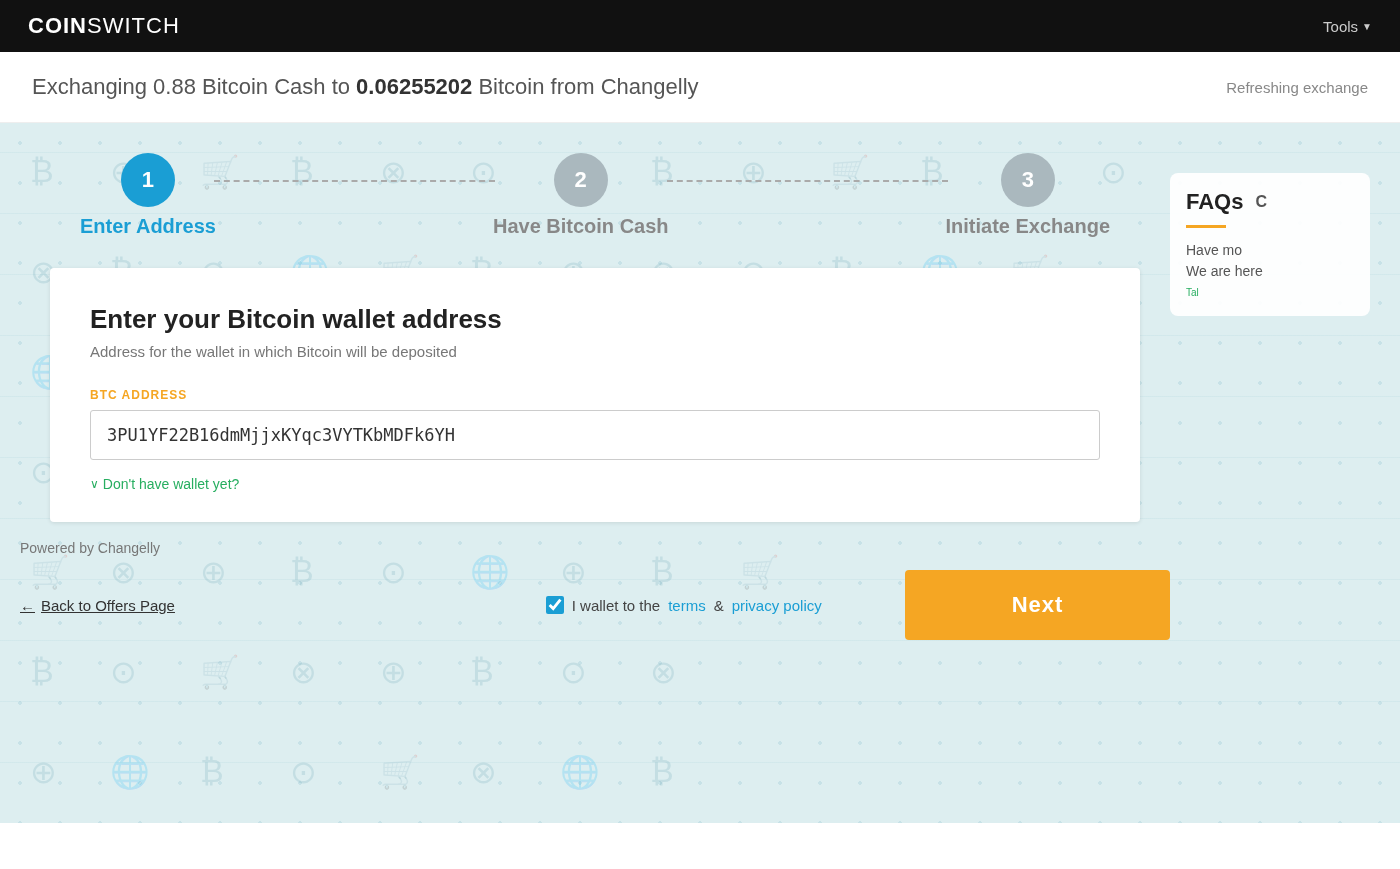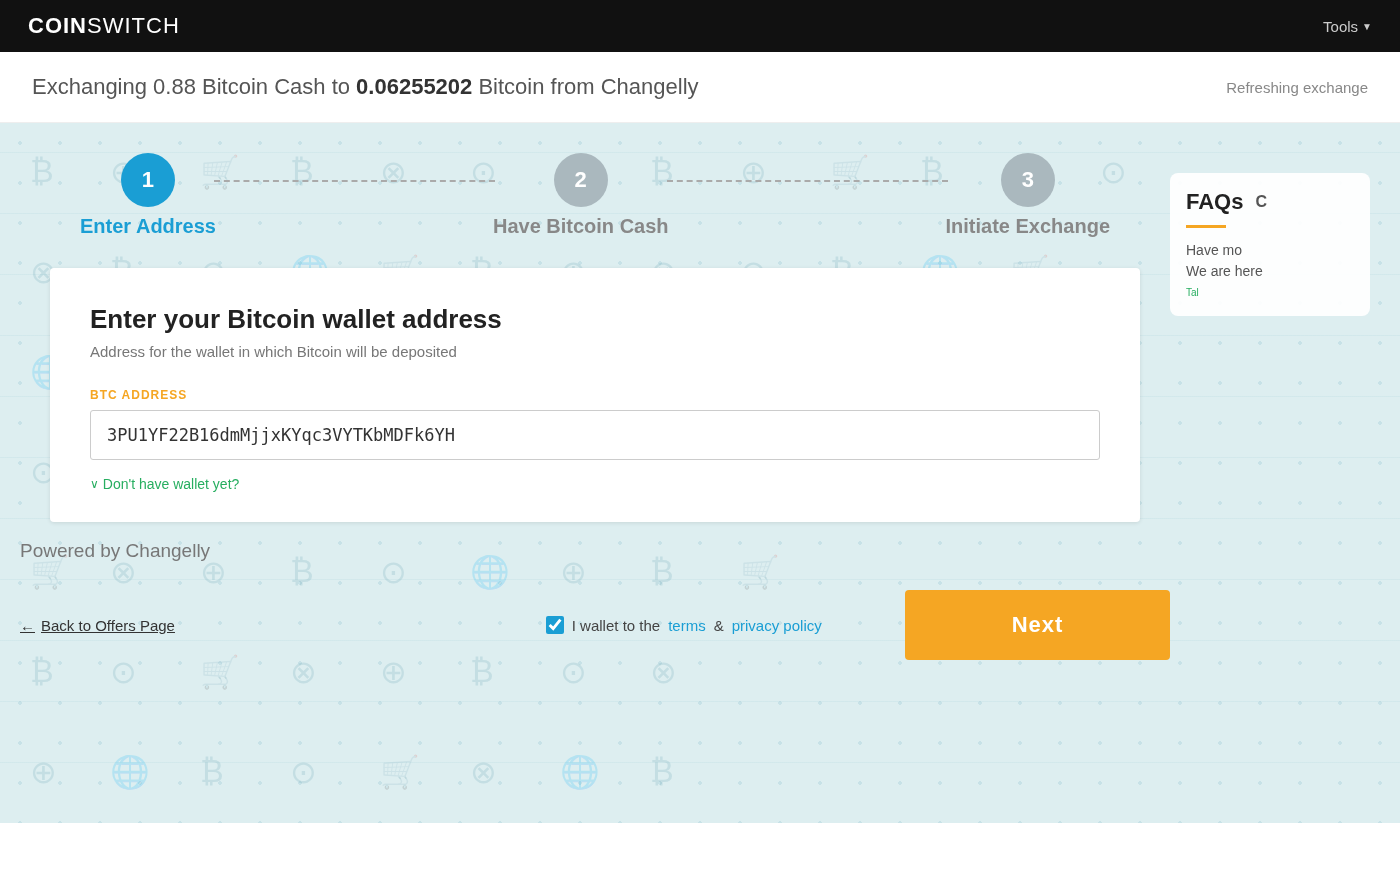--- a/index.html
+++ b/index.html
@@ -192,23 +192,23 @@
     }
 
     
     .footer-bar {
       position: relative;
       z-index: 1;
       max-width: 1150px;
       margin-top: 18px;
     }
     .powered-text {
-      font-size: 19px;
+      font-size: 14px;
       color: #777;
-      margin-bottom: 28px;
+      margin-bottom: 14px;
     }
     .footer-actions {
       display: flex;
       align-items: center;
       gap: 0;
     }
     .back-link {
       font-size: 15px;
       color: #333;
       text-decoration: underline;

